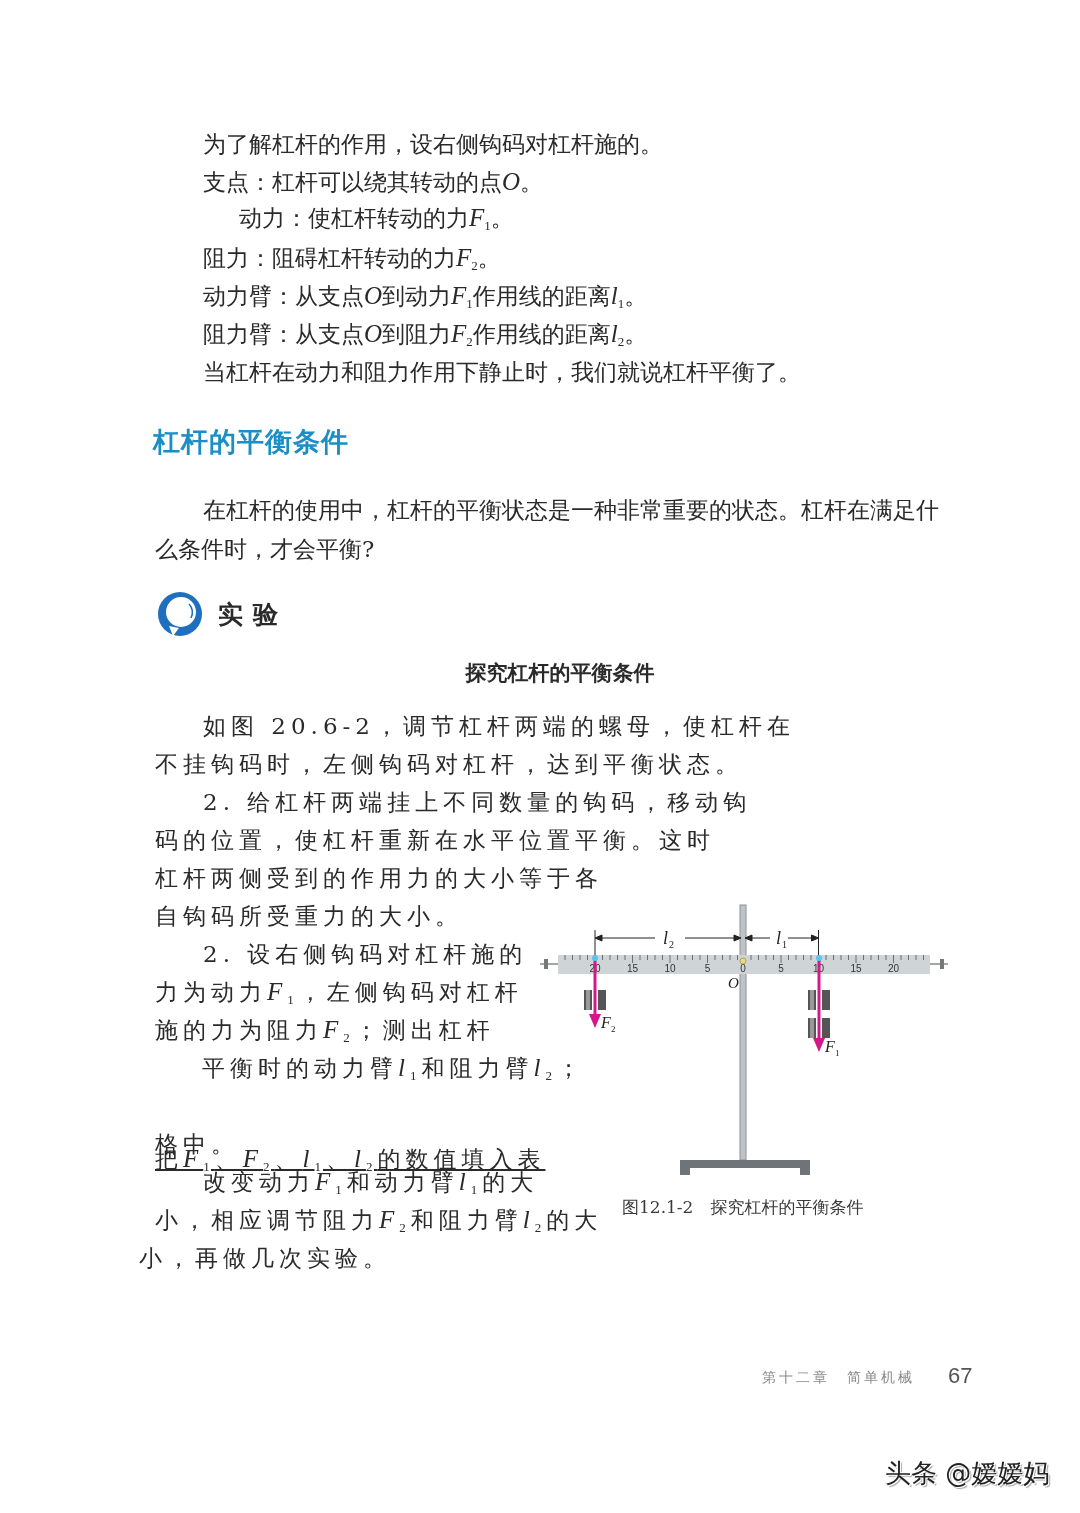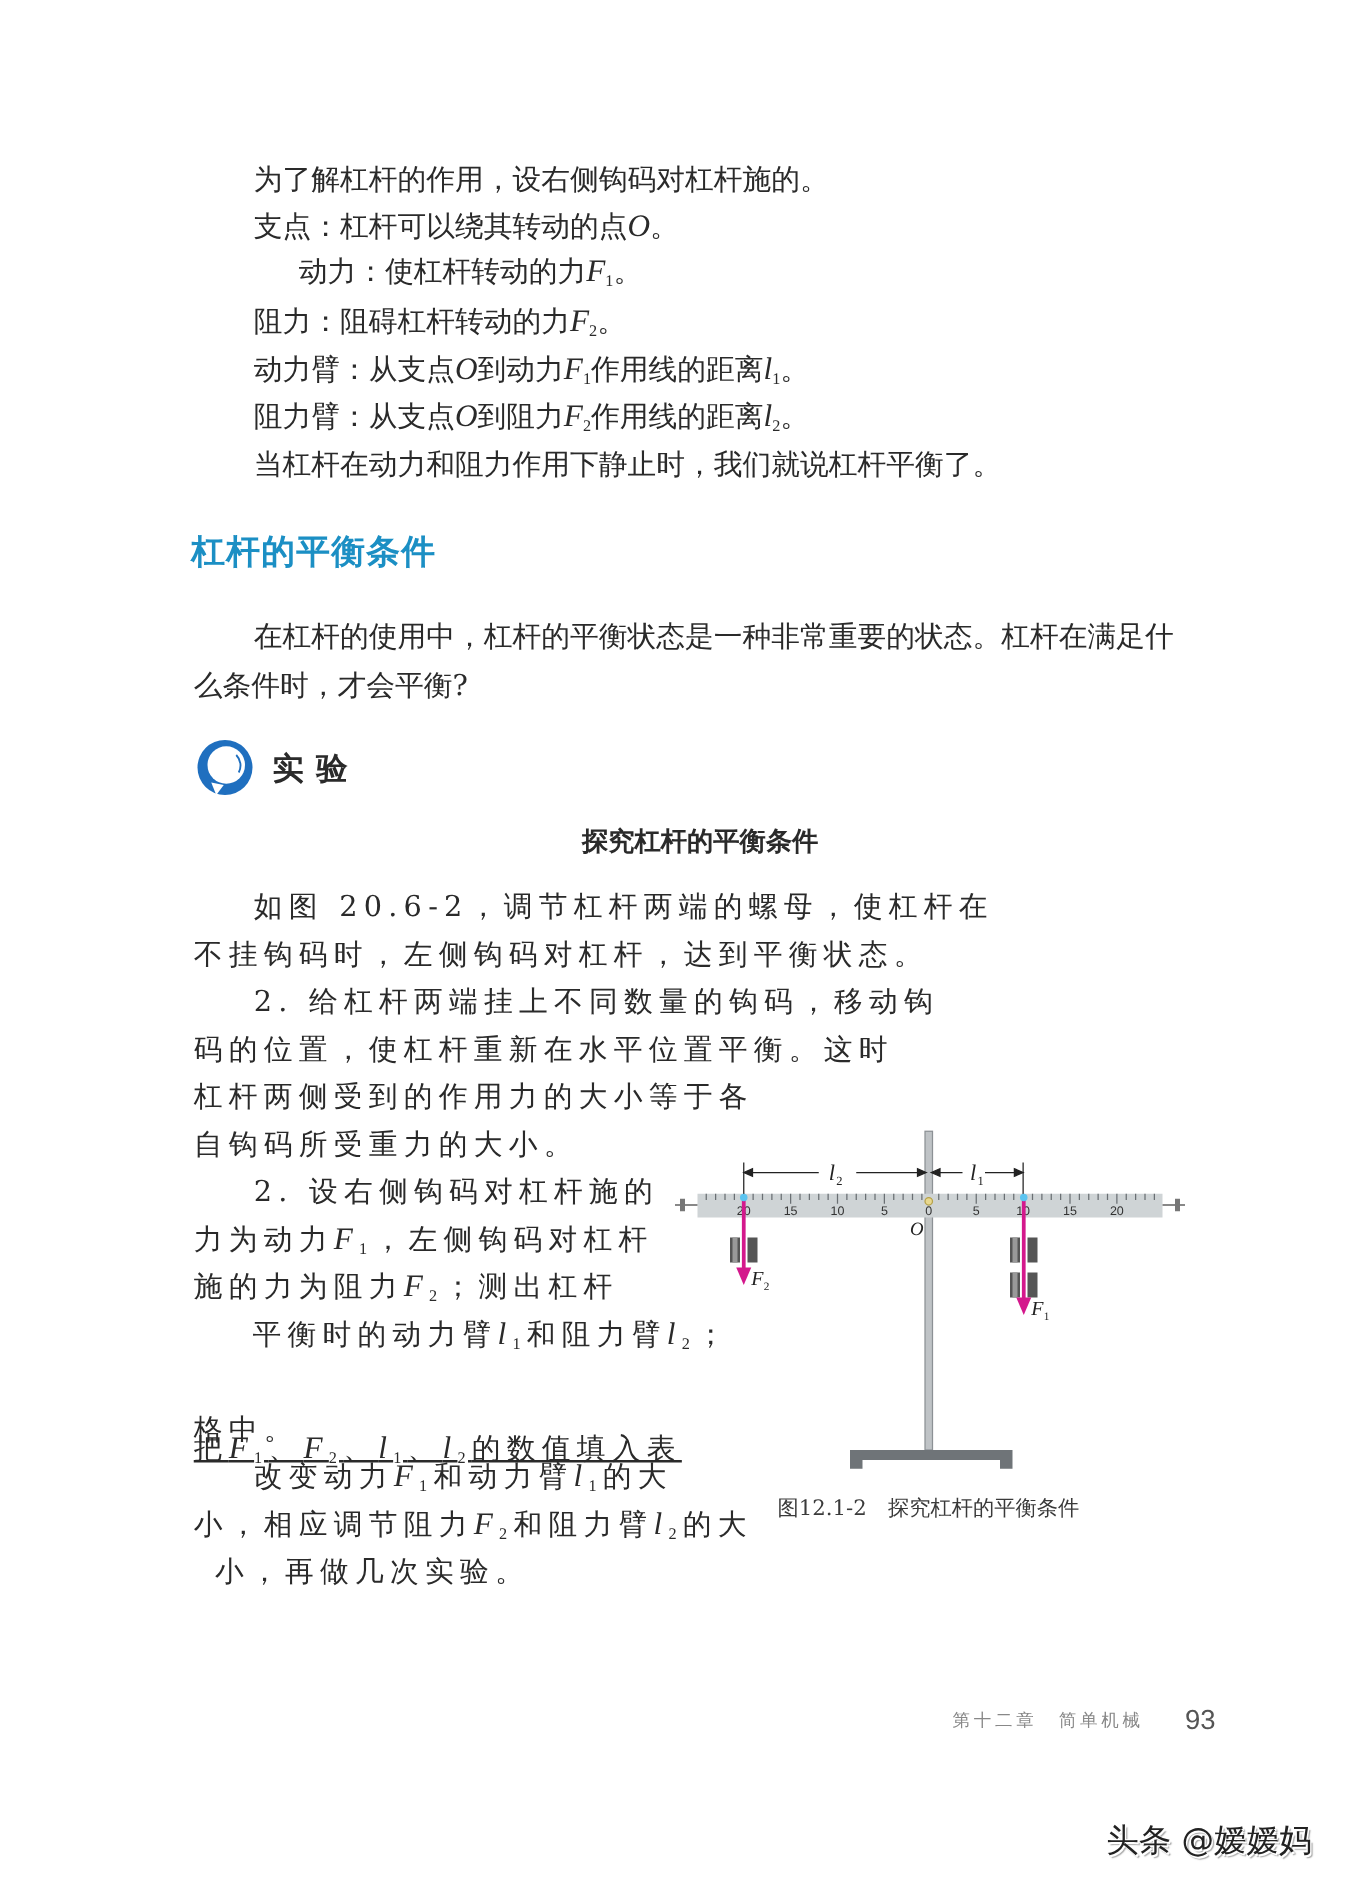--- a/index.html
+++ b/index.html
@@ -98,21 +98,21 @@
   <span>把</span><i>F</i><sub>1</sub><span>、</span><i>F</i><sub>2</sub><span>、</span><i>l</i><sub>1</sub><span>、</span><i>l</i><sub>2</sub><span>的数值填入表</span>
 </div>
 <div class="line wide" style="left:155px;top:1129px;">格中。</div>
 
 <div class="line wide" style="left:203px;top:1167px;">
   <span>改变动力</span><i>F</i><sub>1</sub><span>和动力臂</span><i>l</i><sub>1</sub><span>的大</span>
 </div>
 <div class="line wide" style="left:155px;top:1205px;">
   <span>小，相应调节阻力</span><i>F</i><sub>2</sub><span>和阻力臂</span><i>l</i><sub>2</sub><span>的大</span>
 </div>
-<div class="line wide" style="left:172px;top:1243px;">小，再做几次实验。</div>
+<div class="line wide" style="left:139px;top:1243px;">小，再做几次实验。</div>
 
 <div class="abs" style="left:530px;top:900px;width:430px;height:285px;">
   <svg width="430" height="285" viewBox="0 0 430 285">
 
     <rect x="210" y="5" width="6" height="255" fill="#bfc3c6" stroke="#8c9195" stroke-width="1"></rect>
 
     <path d="M150 260 L280 260 L280 275 L270 275 L270 268 L160 268 L160 275 L150 275 Z" fill="#6f7478"></path>
 
     <rect x="28" y="55" width="372" height="19" fill="#cfd4d6"></rect>
 
@@ -228,15 +228,15 @@
     <text x="71" y="128" font-family="Liberation Serif, serif" font-style="italic" font-size="16" fill="#222">F</text>
     <text x="81" y="132" font-family="Liberation Serif, serif" font-size="9" fill="#222">2</text>
     <text x="295" y="152" font-family="Liberation Serif, serif" font-style="italic" font-size="16" fill="#222">F</text>
     <text x="305" y="156" font-family="Liberation Serif, serif" font-size="9" fill="#222">1</text>
   </svg>
 </div>
 
 <div class="caption">图12.1-2　探究杠杆的平衡条件</div>
 
 <div class="footer">第十二章　简单机械</div>
-<div class="page-no">93</div>
+<div class="page-no">67</div>
 
 <div class="watermark">头条 @嫒嫒妈</div>
 
 </body></html>

